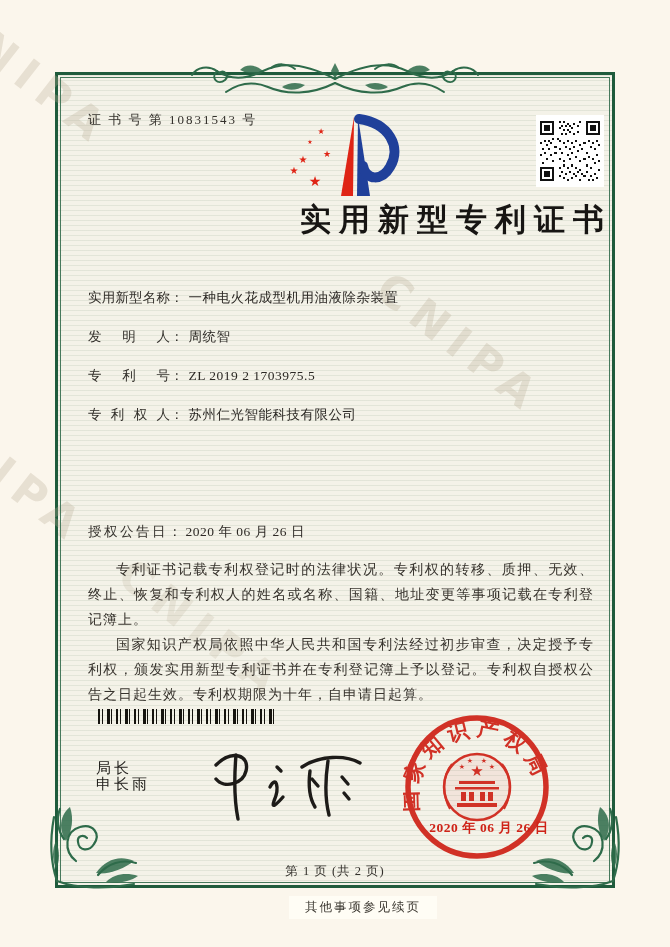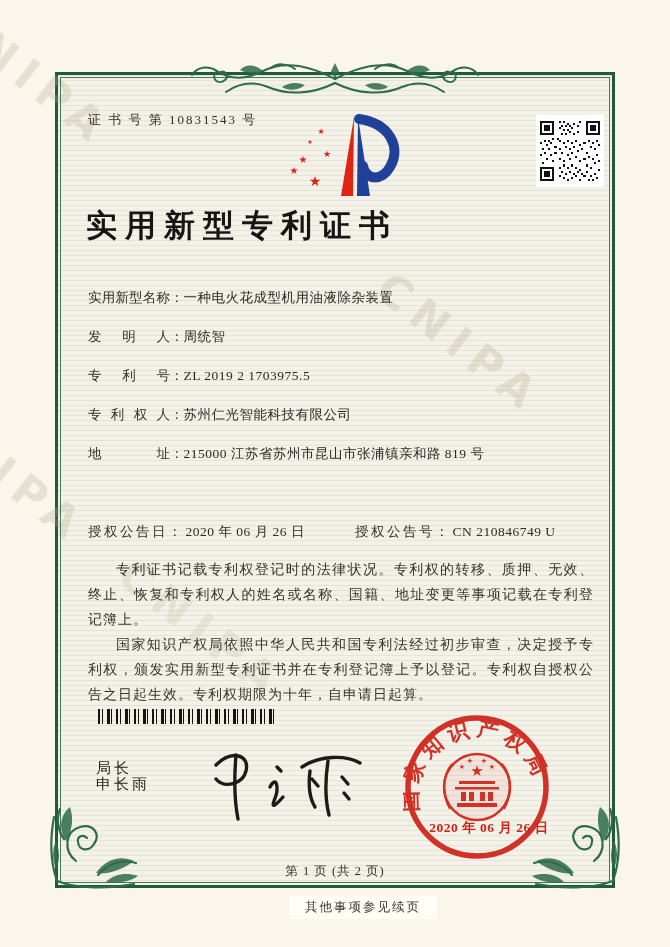--- a/index.html
+++ b/index.html
@@ -41,30 +41,30 @@
 
   .flourish-top{left:50%;top:-16px;transform:translateX(-50%);width:300px;height:40px;}
   .flourish-bl{left:-12px;bottom:-10px;width:112px;height:116px;}
   .flourish-br{right:-12px;bottom:-10px;width:112px;height:116px;transform:scaleX(-1);}
 
   
   .cert-no{left:30px;top:36px;font-size:13px;letter-spacing:2px;color:#33302b;}
   .logo{left:217px;top:18px;width:130px;height:114px;}
   .qr{left:478px;top:40px;width:68px;height:72px;background:#fff;padding:4px;box-sizing:border-box;}
   .title{
-    left:0;top:130px;width:100%;text-align:left;
-    font-size:31px;font-weight:700;letter-spacing:8px;color:#171513;padding-left:28px;
+    left:0;top:124px;width:100%;text-align:right;
+    font-size:31px;font-weight:700;letter-spacing:8px;color:#171513;
   }
 
   
   .fields{left:30px;top:214px;right:28px;}
   .frow{height:39px;line-height:18px;font-size:13.5px;white-space:nowrap;}
   .flabel{display:inline-block;width:82px;text-align:justify;text-align-last:justify;vertical-align:top;color:#33302b;}
   .fcolon{display:inline-block;vertical-align:top;color:#33302b;}
-  .fvalue{display:inline-block;letter-spacing:0.5px;color:#2b2824;vertical-align:top;}
+  .fvalue{display:inline-block;margin-left:5px;letter-spacing:0.5px;color:#2b2824;vertical-align:top;}
 
   .grant-left{left:30px;top:448px;font-size:13.5px;white-space:nowrap;}
   .grant-right{left:297px;top:448px;font-size:13.5px;white-space:nowrap;}
   .glabel{letter-spacing:2.5px;color:#33302b;}
   .gvalue{margin-left:4px;letter-spacing:0.5px;}
 
   
   .bodytext{left:30px;top:482px;width:506px;font-size:14px;line-height:25px;
     letter-spacing:1px;text-align:justify;color:#37332d;}
   .bodytext p{margin:0;text-indent:2em;}
@@ -212,30 +212,24 @@
       </div>
       <div class="frow">
         <span class="flabel">发明人</span><span class="fcolon">：</span><span class="fvalue">周统智</span>
       </div>
       <div class="frow">
         <span class="flabel">专利号</span><span class="fcolon">：</span><span class="fvalue">ZL 2019 2 1703975.5</span>
       </div>
       <div class="frow">
         <span class="flabel">专利权人</span><span class="fcolon">：</span><span class="fvalue">苏州仁光智能科技有限公司</span>
       </div>
-      <div class="frow">
-        <span class="flabel">地址</span><span class="fcolon">：</span><span class="fvalue">215000 江苏省苏州市昆山市张浦镇亲和路 819 号</span>
-      </div>
     </div>
 
     <div class="grant-left">
       <span class="glabel">授权公告日</span><span>：</span><span class="gvalue">2020 年 06 月 26 日</span>
-    </div>
-    <div class="grant-right">
-      <span class="glabel">授权公告号</span><span>：</span><span class="gvalue">CN 210846749 U</span>
     </div>
 
     <div class="bodytext">
       <p>专利证书记载专利权登记时的法律状况。专利权的转移、质押、无效、终止、恢复和专利权人的姓名或名称、国籍、地址变更等事项记载在专利登记簿上。</p>
       <p>国家知识产权局依照中华人民共和国专利法经过初步审查，决定授予专利权，颁发实用新型专利证书并在专利登记簿上予以登记。专利权自授权公告之日起生效。专利权期限为十年，自申请日起算。</p>
     </div>
 
     <div class="barcode"></div>
 
     <div class="signer-title">局长</div>

